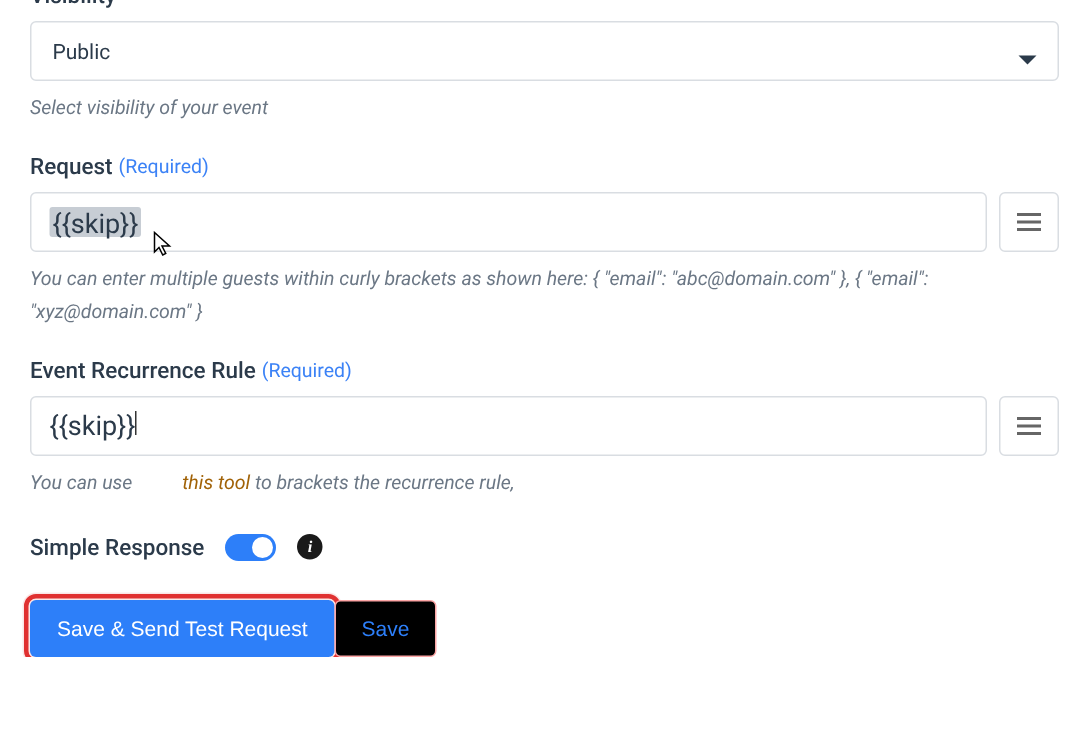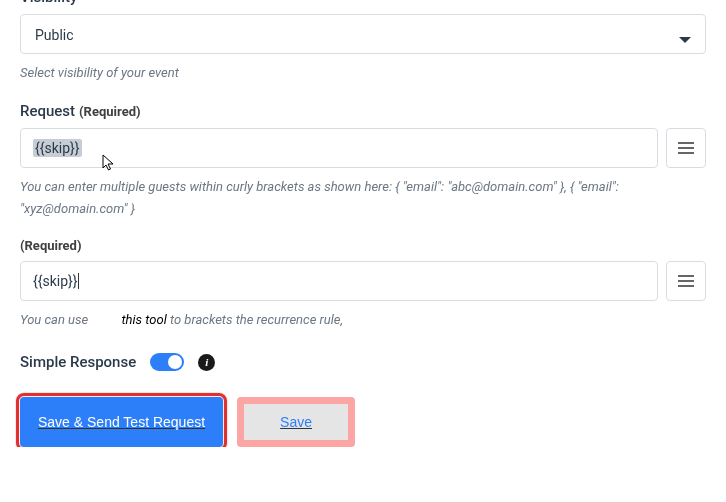--- a/index.html
+++ b/index.html
@@ -26,23 +26,23 @@
     font-size: 15px;
     font-weight: 500;
     margin-bottom: 8px;
     margin-top: -4px;
     overflow: hidden;
     height: 10px;
     display: flex;
     align-items: flex-end;
   }
   .required-tag {
-    color: #404040;
+    color: #3b82f6;
     font-size: 13px;
-    font-weight: 700;
+    font-weight: 400;
   }
   .select-row, .input-row {
     display: flex;
     gap: 8px;
     align-items: stretch;
     margin-bottom: 8px;
   }
   .select-control {
     flex: 1;
     border: 1px solid #d9dde2;
@@ -64,34 +64,33 @@
     border-top: 6px solid #2b3a4a;
   }
   .helper-text {
     color: #6b7785;
     font-size: 13px;
     line-height: 1.7;
     margin-bottom: 6px;
     font-style: italic;
   }
   .helper-text a {
-    color: #000000;
+    color: #a16207;
     text-decoration: none;
     padding-left: 30px;
   }
   .text-input {
     flex: 1;
     border: 1px solid #d9dde2;
     border-radius: 4px;
     padding: 9px 12px;
-    font-size: 14px;
-    color: #2b3a4a;
-    background: #fff;
-    display: flex;
-    align-items: center;
+    font-size: 18px;
+    color: #2b3a4a;
+    background: #fff;
+    display: flex;
     height: 40px;
     position: relative;
   }
   .text-input .highlight {
     background: #c7cdd4;
     padding: 1px 2px;
     border-radius: 2px;
   }
   .text-input .cursor-bar {
     display: inline-block;
@@ -116,21 +115,20 @@
     gap: 3px;
   }
   .hamburger-icon span {
     display: block;
     width: 16px;
     height: 2px;
     background: #666;
   }
   .response-row {
     display: flex;
-    align-items: center;
     gap: 14px;
     margin-top: 22px;
   }
   .toggle {
     width: 34px;
     height: 18px;
     border-radius: 10px;
     background: #2d7ff9;
     position: relative;
     cursor: pointer;
@@ -154,41 +152,39 @@
     font-weight: 700;
     display: flex;
     align-items: center;
     justify-content: center;
     cursor: pointer;
     font-style: italic;
     font-family: Georgia, serif;
   }
   .button-row {
     display: flex;
-    gap: 14px;
     margin-top: 26px;
-    text-decoration: underline;
   }
   .btn-primary {
     background: #2d7ff9;
     color: #fff;
     border: none;
     padding: 11px 18px;
     font-size: 14px;
     border-radius: 4px;
     cursor: pointer;
     outline: 3px solid #e03131;
     outline-offset: 1px;
     box-shadow: 0 0 0 5px rgba(224,49,49,0.12);
   }
   .btn-secondary {
-    background: #e5e5e5;
+    background: #000000;
     color: #2d7ff9;
-    border: 7px solid #fca5a5;
-    padding: 10px 36px;
+    border: 1px solid #fca5a5;
+    padding: 10px 17px;
     font-size: 14px;
     border-radius: 4px;
     cursor: pointer;
   }
   .cursor-pointer-arrow {
     position: absolute;
     left: 102px;
     top: 154px;
     pointer-events: none;
   }
@@ -219,20 +215,21 @@
     <div class="hamburger-icon">
       <span></span>
         <span></span>
         <span></span>
     </div>
   </div>
 </div>
 <div class="helper-text">You can enter multiple guests within curly brackets as shown here: { "email": "abc@domain.com" }, { "email": "xyz@domain.com" }</div>
 
 <div class="field-label">
+  <span>Event Recurrence Rule</span>
   <span class="required-tag">(Required)</span>
 </div>
 <div class="input-row">
   <div class="text-input">
     <span>{{skip}}</span>
       <span class="cursor-bar"></span>
   </div>
   <div class="hamburger-btn">
     <div class="hamburger-icon">
       <span></span>

